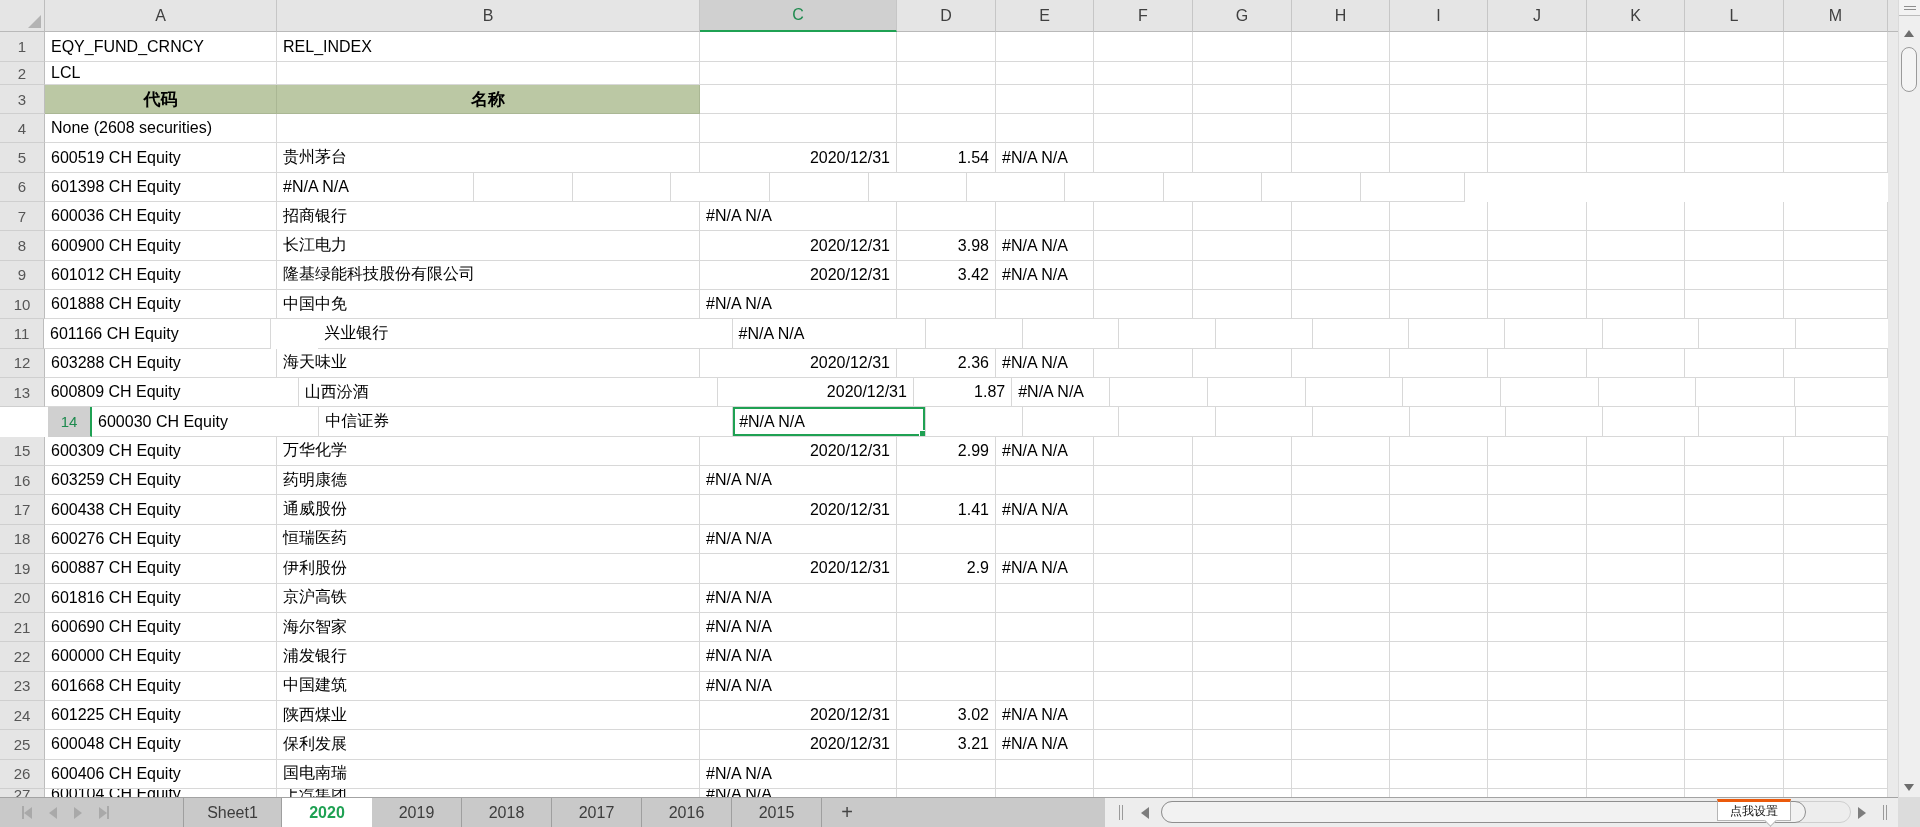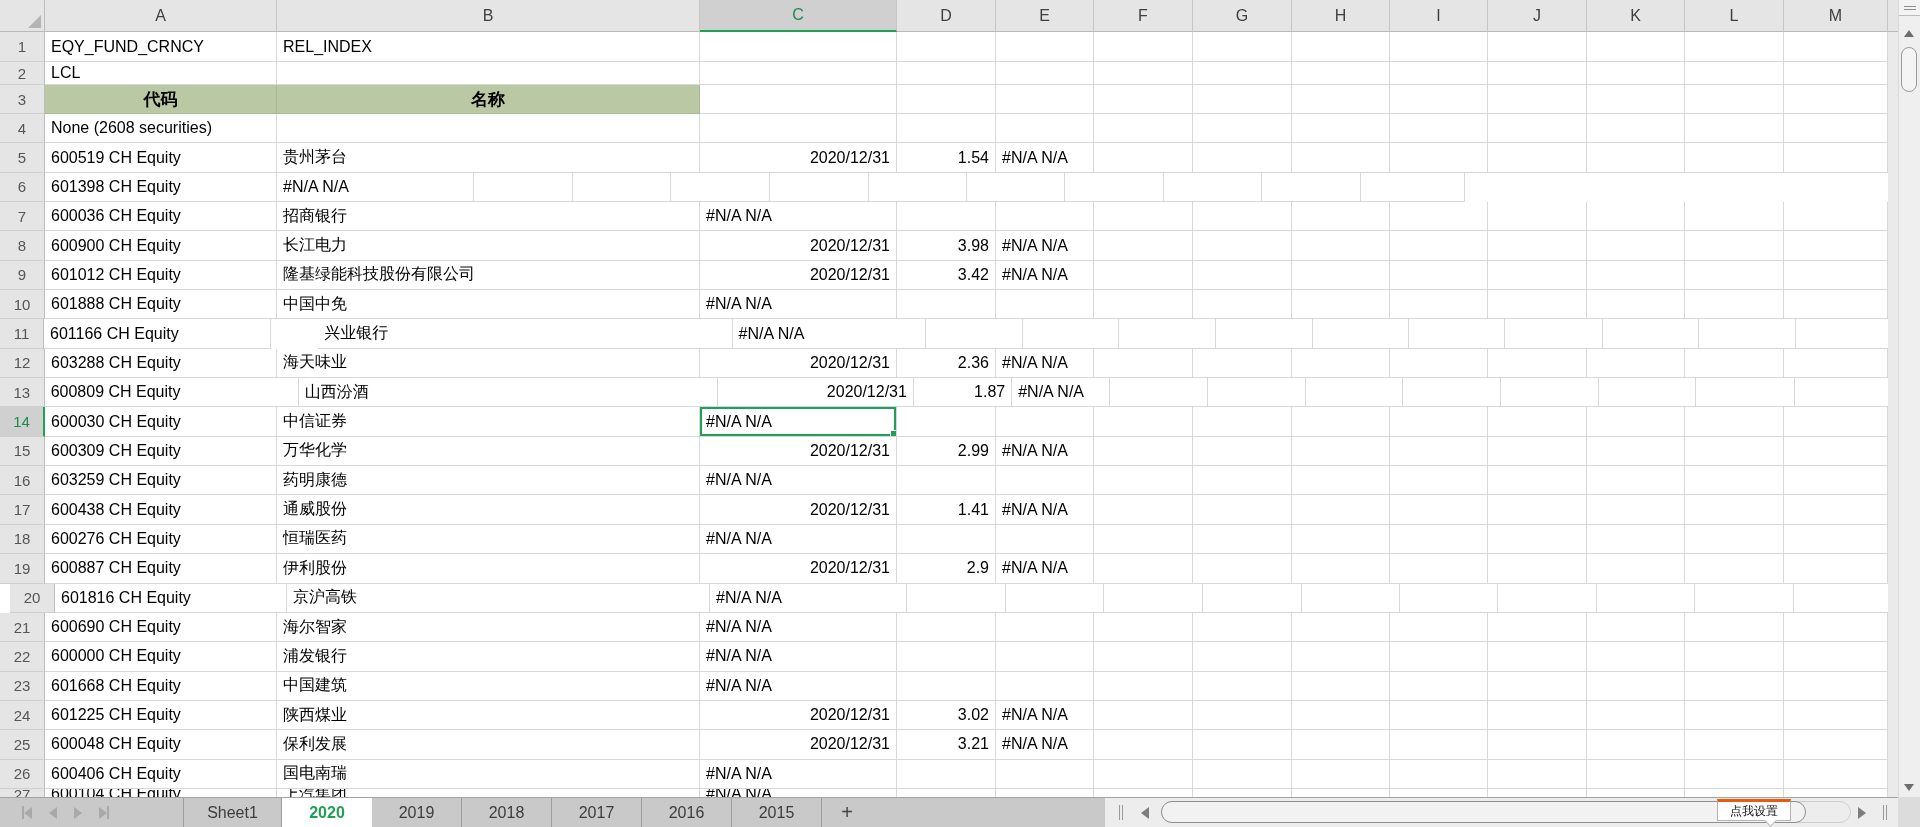--- a/index.html
+++ b/index.html
@@ -301,21 +301,21 @@
           <div class="cell" style="width: 98px;">#N/A N/A</div>
           <div class="cell" style="width: 99px;"></div>
           <div class="cell" style="width: 99px;"></div>
           <div class="cell" style="width: 98px;"></div>
           <div class="cell" style="width: 98px;"></div>
           <div class="cell" style="width: 99px;"></div>
           <div class="cell" style="width: 98px;"></div>
           <div class="cell" style="width: 99px;"></div>
           <div class="cell" style="width: 104px;"></div>
         </div>
-        <div class="grow" style="height: 29.35px;">
+        <div class="grow" style="height: 29.35px; padding-left: 48px;">
           <div class="rh sel">14</div>
           <div class="cell" style="width: 232px;">600030 CH Equity</div>
           <div class="cell" style="width: 423px;">中信证券</div>
           <div class="cell selcell" style="width: 197px;">#N/A N/A</div>
           <div class="cell" style="width: 99px;"></div>
           <div class="cell" style="width: 98px;"></div>
           <div class="cell" style="width: 99px;"></div>
           <div class="cell" style="width: 99px;"></div>
           <div class="cell" style="width: 98px;"></div>
           <div class="cell" style="width: 98px;"></div>
@@ -397,21 +397,21 @@
           <div class="cell" style="width: 98px;">#N/A N/A</div>
           <div class="cell" style="width: 99px;"></div>
           <div class="cell" style="width: 99px;"></div>
           <div class="cell" style="width: 98px;"></div>
           <div class="cell" style="width: 98px;"></div>
           <div class="cell" style="width: 99px;"></div>
           <div class="cell" style="width: 98px;"></div>
           <div class="cell" style="width: 99px;"></div>
           <div class="cell" style="width: 104px;"></div>
         </div>
-        <div class="grow" style="height: 29.35px; justify-content: flex-end;">
+        <div class="grow" style="height: 29.35px;">
           <div class="rh">20</div>
           <div class="cell" style="width: 232px;">601816 CH Equity</div>
           <div class="cell" style="width: 423px;">京沪高铁</div>
           <div class="cell" style="width: 197px;">#N/A N/A</div>
           <div class="cell" style="width: 99px;"></div>
           <div class="cell" style="width: 98px;"></div>
           <div class="cell" style="width: 99px;"></div>
           <div class="cell" style="width: 99px;"></div>
           <div class="cell" style="width: 98px;"></div>
           <div class="cell" style="width: 98px;"></div>

